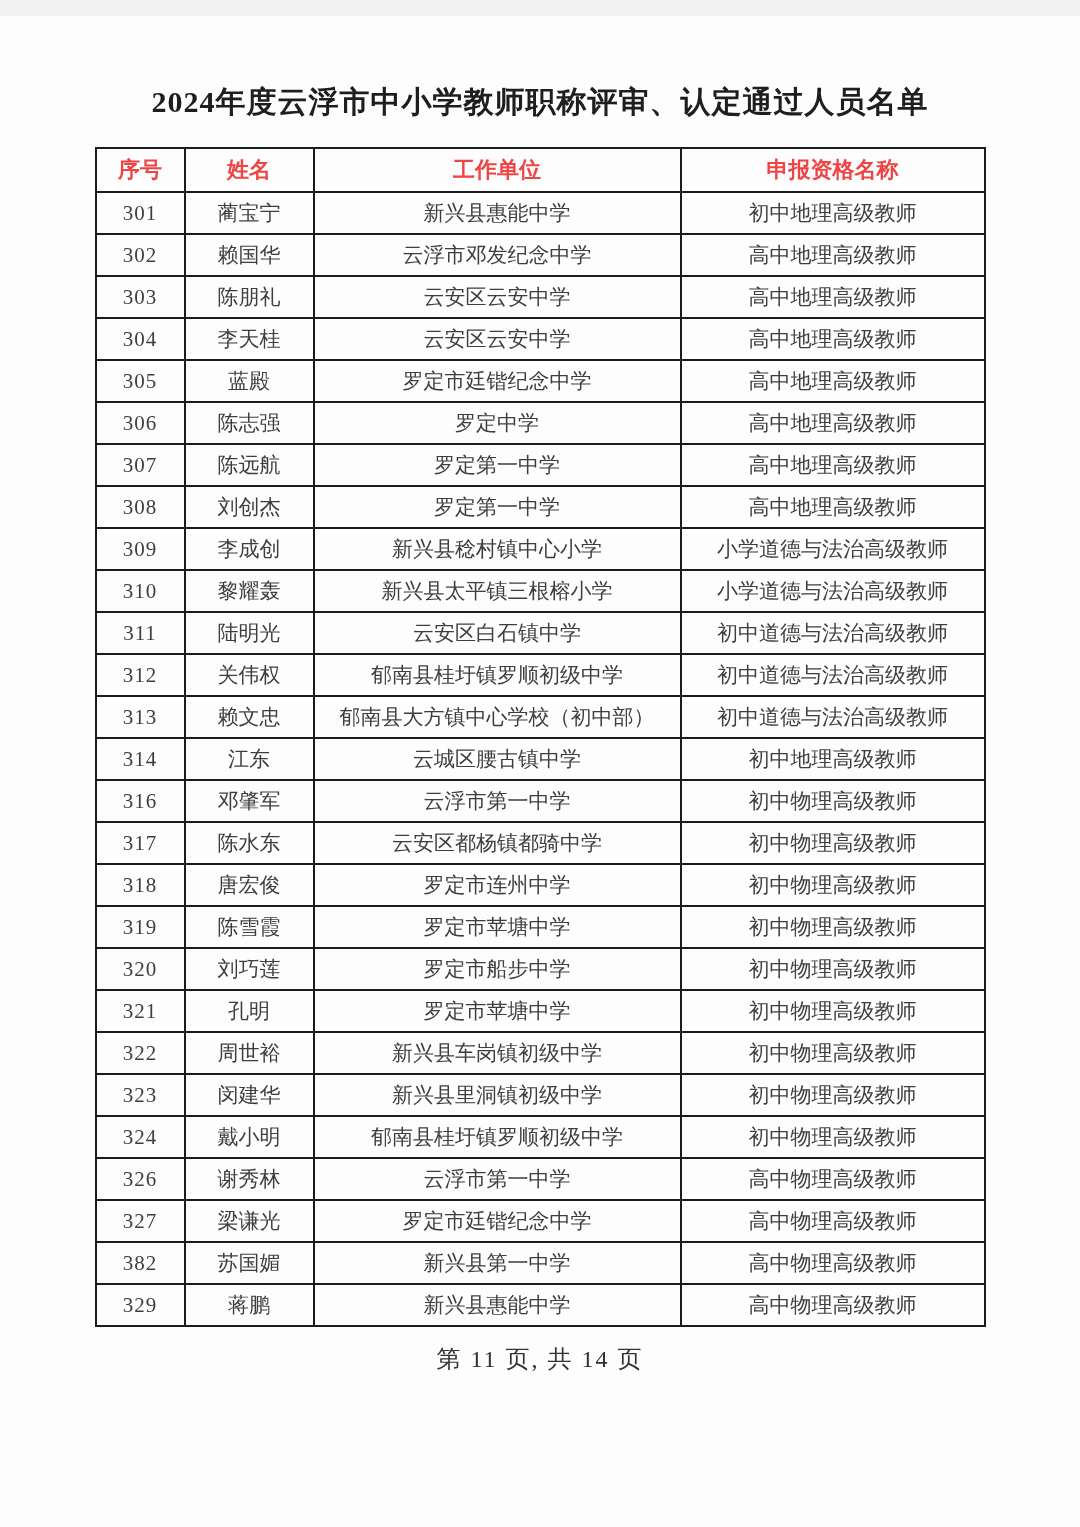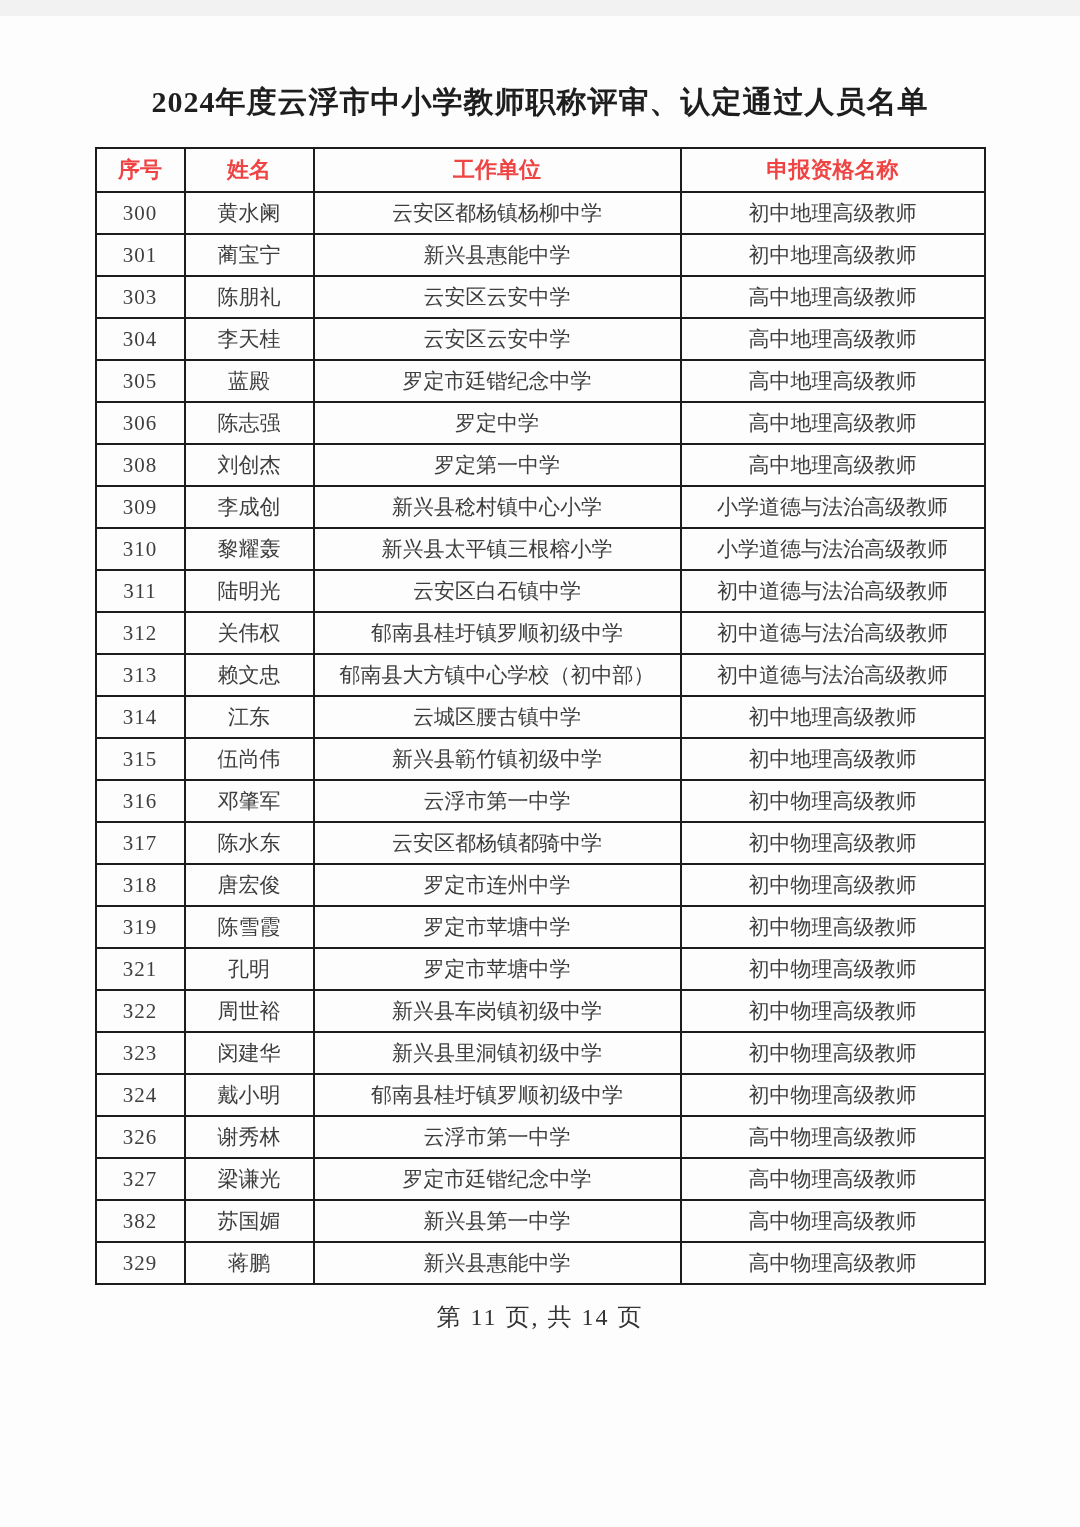--- a/index.html
+++ b/index.html
@@ -74,34 +74,34 @@
   <table class="roster">
     <thead>
       <tr>
         <th class="col0">序号</th>
         <th class="col1">姓名</th>
         <th class="col2">工作单位</th>
         <th class="col3">申报资格名称</th>
       </tr>
     </thead>
     <tbody id="rows">
-  <tr>
-    <td class="col0">300</td>
-    <td class="col1">黄水阑</td>
-    <td class="col2">云安区都杨镇杨柳中学</td>
-    <td class="col3">初中地理高级教师</td>
-  </tr>
 
   <tr>
     <td class="col0">301</td>
     <td class="col1">蔺宝宁</td>
     <td class="col2">新兴县惠能中学</td>
     <td class="col3">初中地理高级教师</td>
   </tr>
 
+  <tr>
+    <td class="col0">302</td>
+    <td class="col1">赖国华</td>
+    <td class="col2">云浮市邓发纪念中学</td>
+    <td class="col3">高中地理高级教师</td>
+  </tr>
 
   <tr>
     <td class="col0">303</td>
     <td class="col1">陈朋礼</td>
     <td class="col2">云安区云安中学</td>
     <td class="col3">高中地理高级教师</td>
   </tr>
 
   <tr>
     <td class="col0">304</td>
@@ -117,20 +117,26 @@
     <td class="col3">高中地理高级教师</td>
   </tr>
 
   <tr>
     <td class="col0">306</td>
     <td class="col1">陈志强</td>
     <td class="col2">罗定中学</td>
     <td class="col3">高中地理高级教师</td>
   </tr>
 
+  <tr>
+    <td class="col0">307</td>
+    <td class="col1">陈远航</td>
+    <td class="col2">罗定第一中学</td>
+    <td class="col3">高中地理高级教师</td>
+  </tr>
 
   <tr>
     <td class="col0">308</td>
     <td class="col1">刘创杰</td>
     <td class="col2">罗定第一中学</td>
     <td class="col3">高中地理高级教师</td>
   </tr>
 
   <tr>
     <td class="col0">309</td>
@@ -167,26 +173,20 @@
     <td class="col3">初中道德与法治高级教师</td>
   </tr>
 
   <tr>
     <td class="col0">314</td>
     <td class="col1">江东</td>
     <td class="col2">云城区腰古镇中学</td>
     <td class="col3">初中地理高级教师</td>
   </tr>
 
-  <tr>
-    <td class="col0">315</td>
-    <td class="col1">伍尚伟</td>
-    <td class="col2">新兴县簕竹镇初级中学</td>
-    <td class="col3">初中地理高级教师</td>
-  </tr>
 
   <tr>
     <td class="col0">316</td>
     <td class="col1">邓肇军</td>
     <td class="col2">云浮市第一中学</td>
     <td class="col3">初中物理高级教师</td>
   </tr>
 
   <tr>
     <td class="col0">317</td>
@@ -202,20 +202,26 @@
     <td class="col3">初中物理高级教师</td>
   </tr>
 
   <tr>
     <td class="col0">319</td>
     <td class="col1">陈雪霞</td>
     <td class="col2">罗定市苹塘中学</td>
     <td class="col3">初中物理高级教师</td>
   </tr>
 
+  <tr>
+    <td class="col0">320</td>
+    <td class="col1">刘巧莲</td>
+    <td class="col2">罗定市船步中学</td>
+    <td class="col3">初中物理高级教师</td>
+  </tr>
 
   <tr>
     <td class="col0">321</td>
     <td class="col1">孔明</td>
     <td class="col2">罗定市苹塘中学</td>
     <td class="col3">初中物理高级教师</td>
   </tr>
 
   <tr>
     <td class="col0">322</td>

